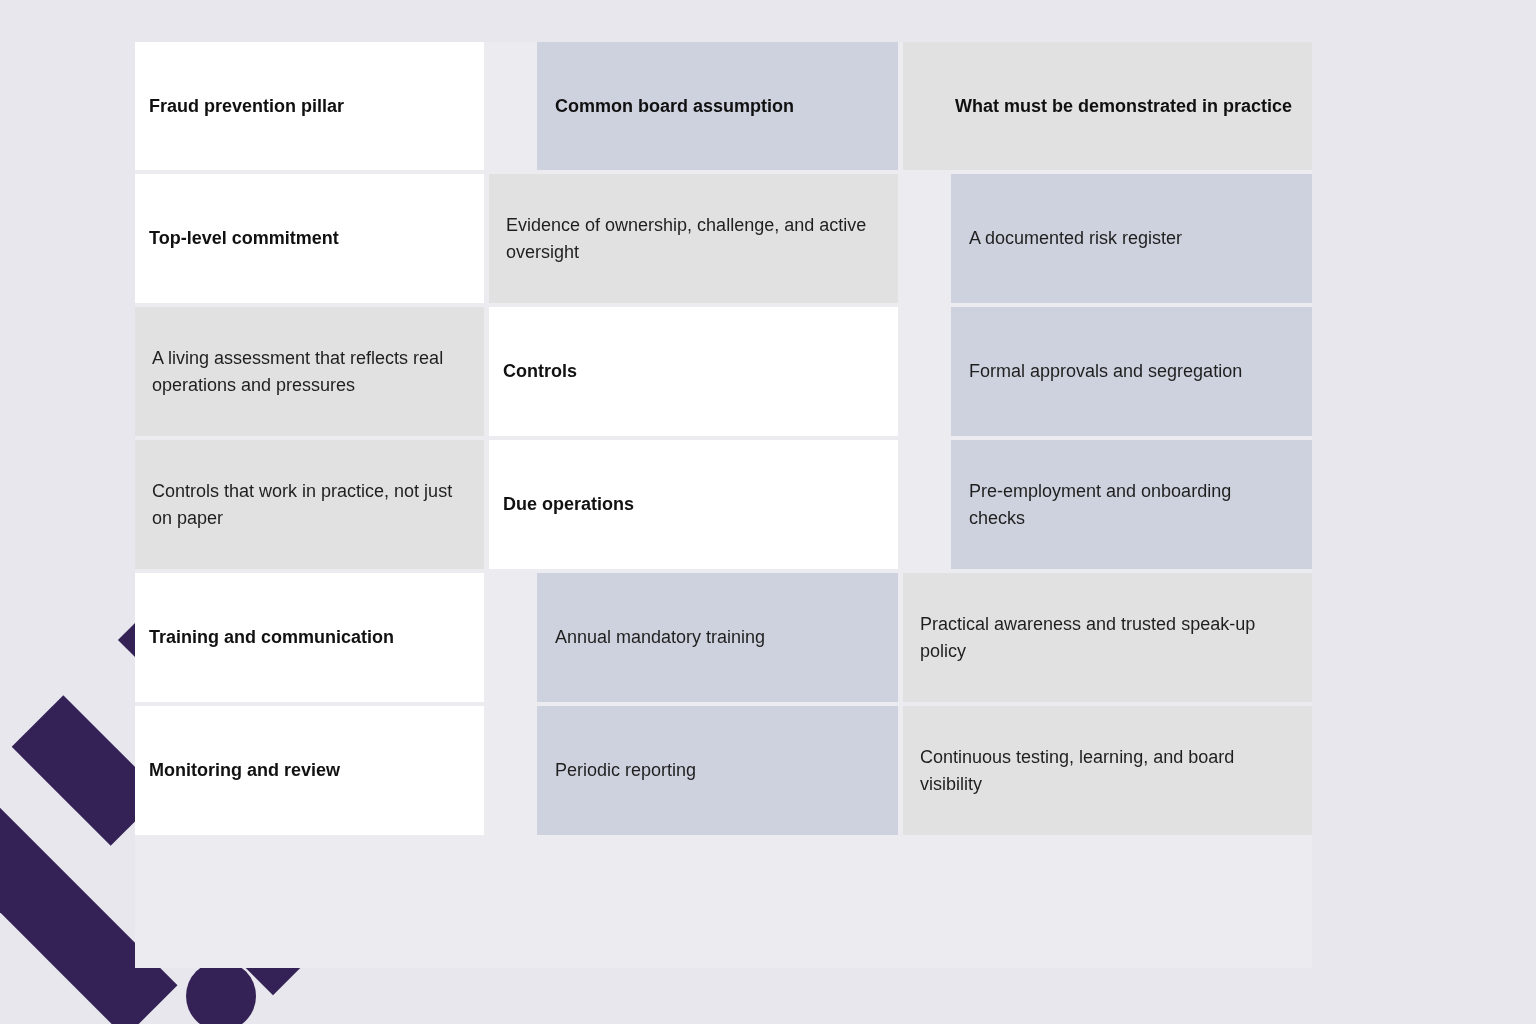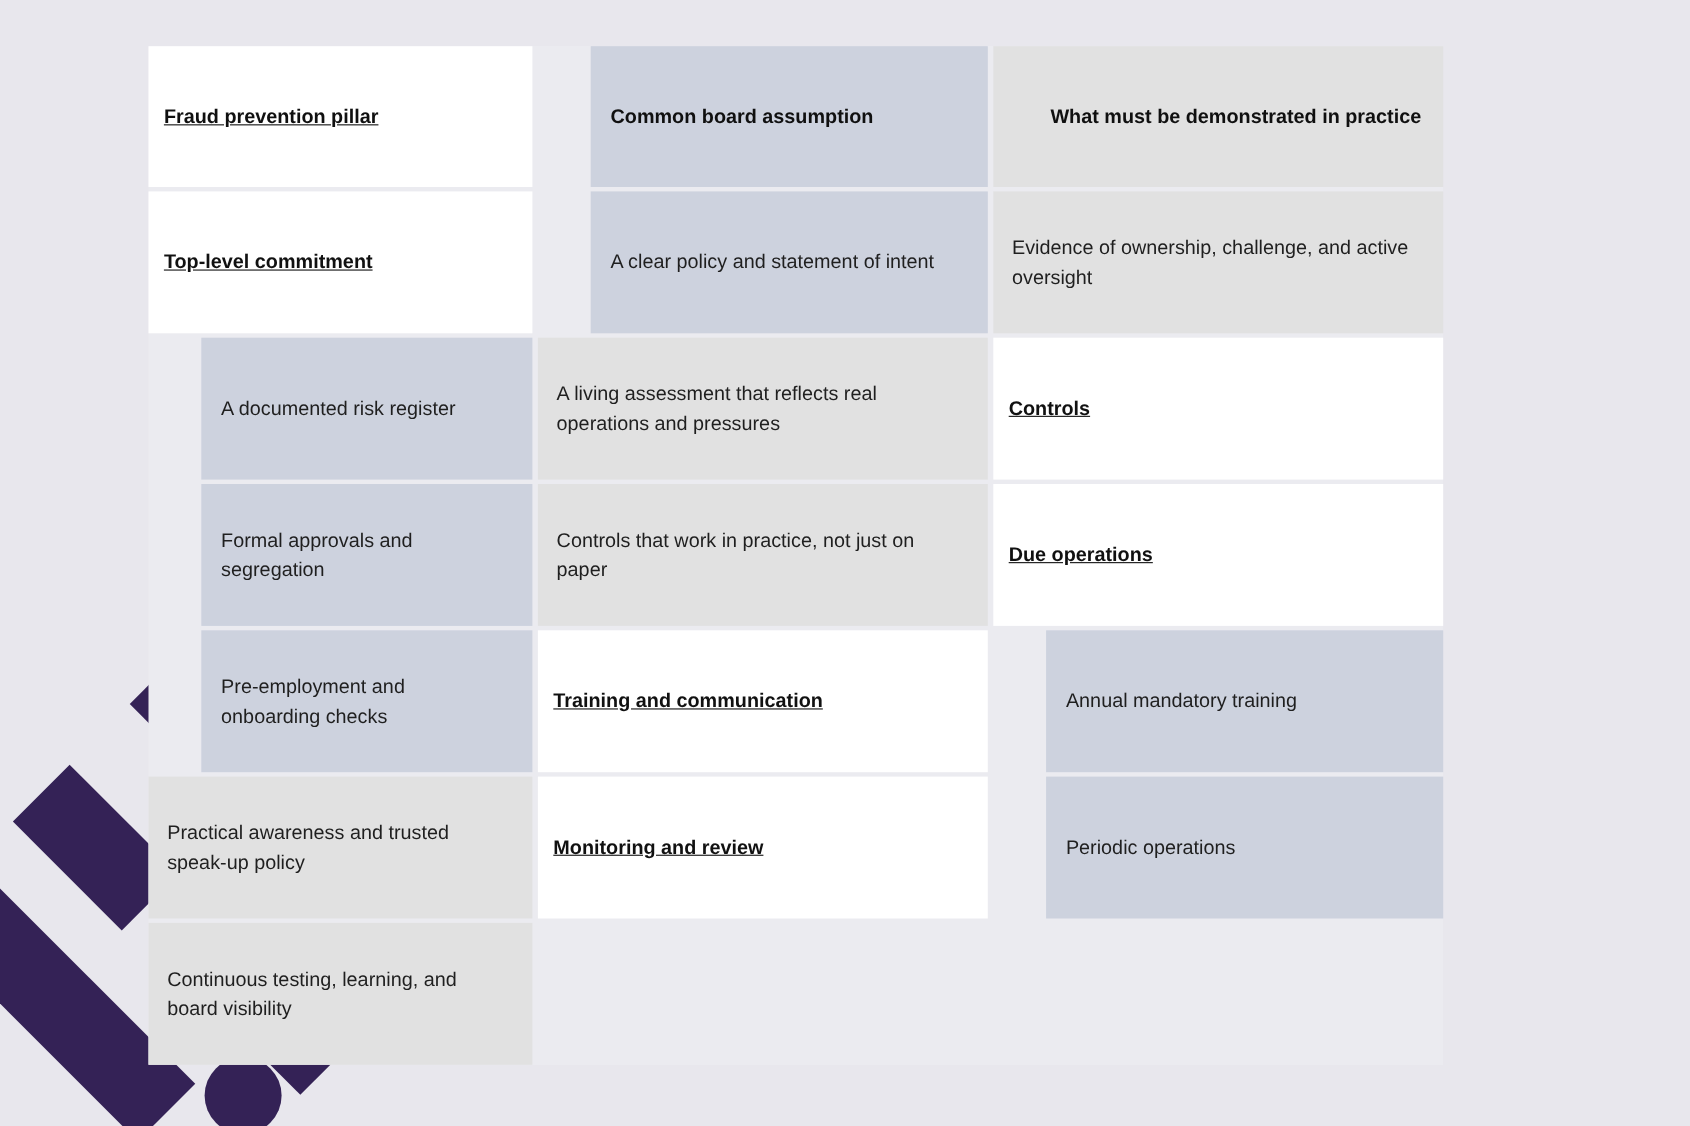--- a/index.html
+++ b/index.html
@@ -66,21 +66,20 @@
     box-sizing: border-box;
     font-size: 18px;
     line-height: 27px;
     color: #1f1f1f;
   }
   .cell.col-pillar {
     background: #ffffff;
     padding: 10px 28px 10px 14px;
     font-weight: 700;
     color: #111111;
-    text-decoration: underline;
   }
   .cell.col-assumption {
     background: #cdd2de;
     padding: 10px 22px 10px 18px;
     margin-left: 48px;
   }
   .cell.col-practice {
     background: #e1e1e1;
     padding: 10px 20px 10px 17px;
     justify-content: flex-end;
@@ -108,23 +107,20 @@
     </div>
     <div class="cell col-assumption header">
       <span>Common board assumption</span>
     </div>
     <div class="cell col-practice header">
       <span>What must be demonstrated in practice</span>
     </div>
 
     <div class="cell col-pillar">
       <span>Top-level commitment</span>
-    </div>
-    <div class="cell col-assumption">
-      <span>A clear policy and statement of intent</span>
     </div>
     <div class="cell col-practice">
       <span>Evidence of ownership, challenge, and active oversight</span>
     </div>
 
     <div class="cell col-assumption">
       <span>A documented risk register</span>
     </div>
     <div class="cell col-practice">
       <span>A living assessment that reflects real operations and pressures</span>
@@ -154,20 +150,20 @@
       <span>Annual mandatory training</span>
     </div>
     <div class="cell col-practice">
       <span>Practical awareness and trusted speak-up policy</span>
     </div>
 
     <div class="cell col-pillar">
       <span>Monitoring and review</span>
     </div>
     <div class="cell col-assumption">
-      <span>Periodic operations</span>
+      <span>Periodic reporting</span>
     </div>
     <div class="cell col-practice">
       <span>Continuous testing, learning, and board visibility</span>
     </div>
 
   </div>
 </div>
 
 </body></html>

